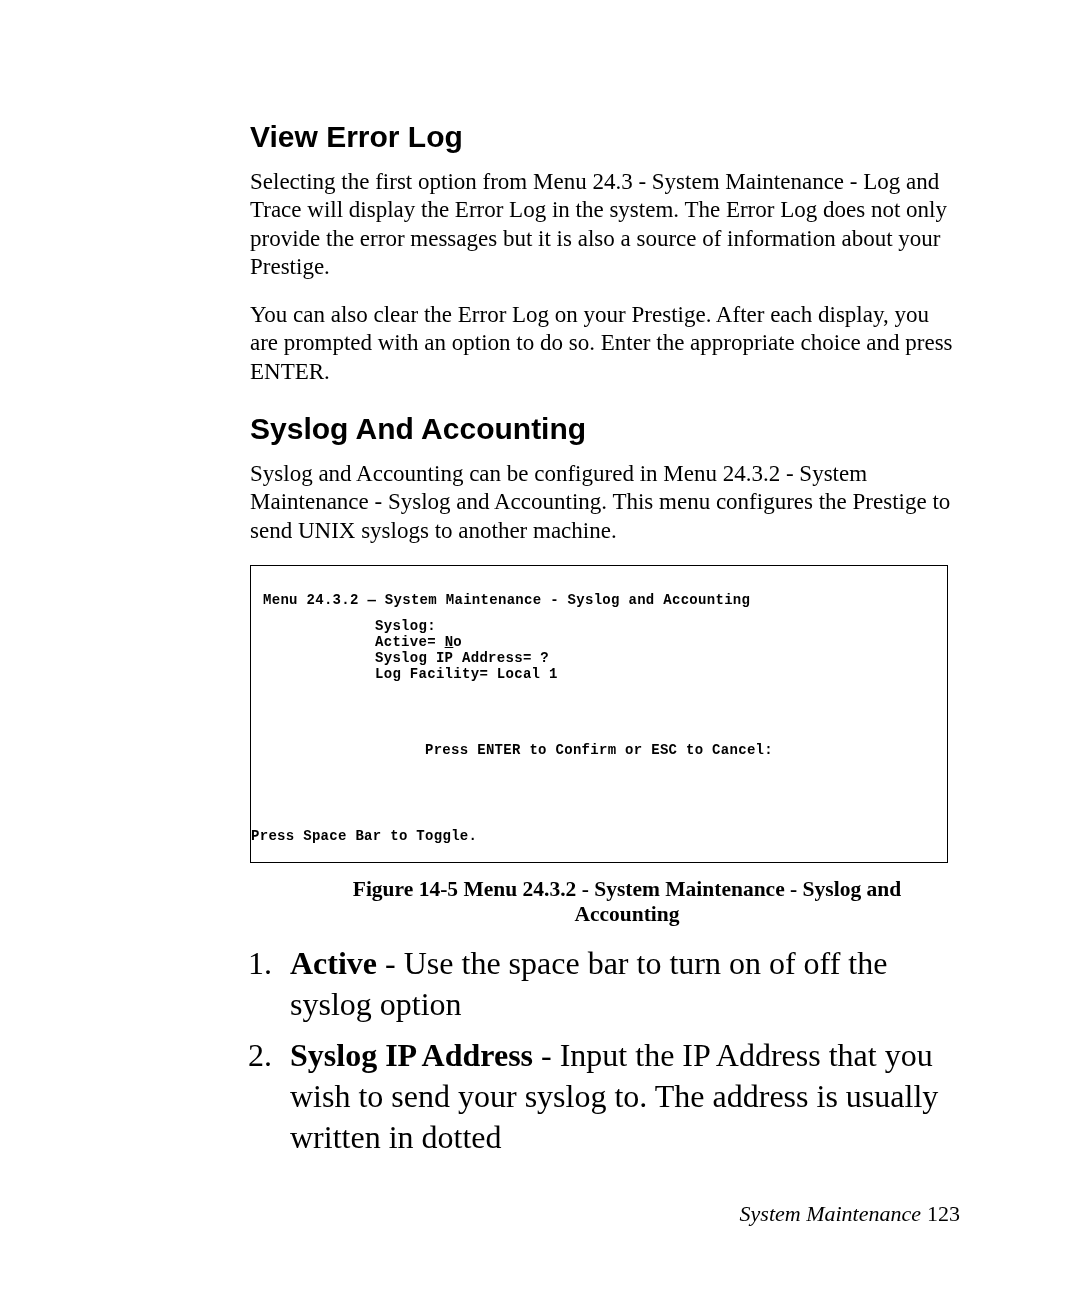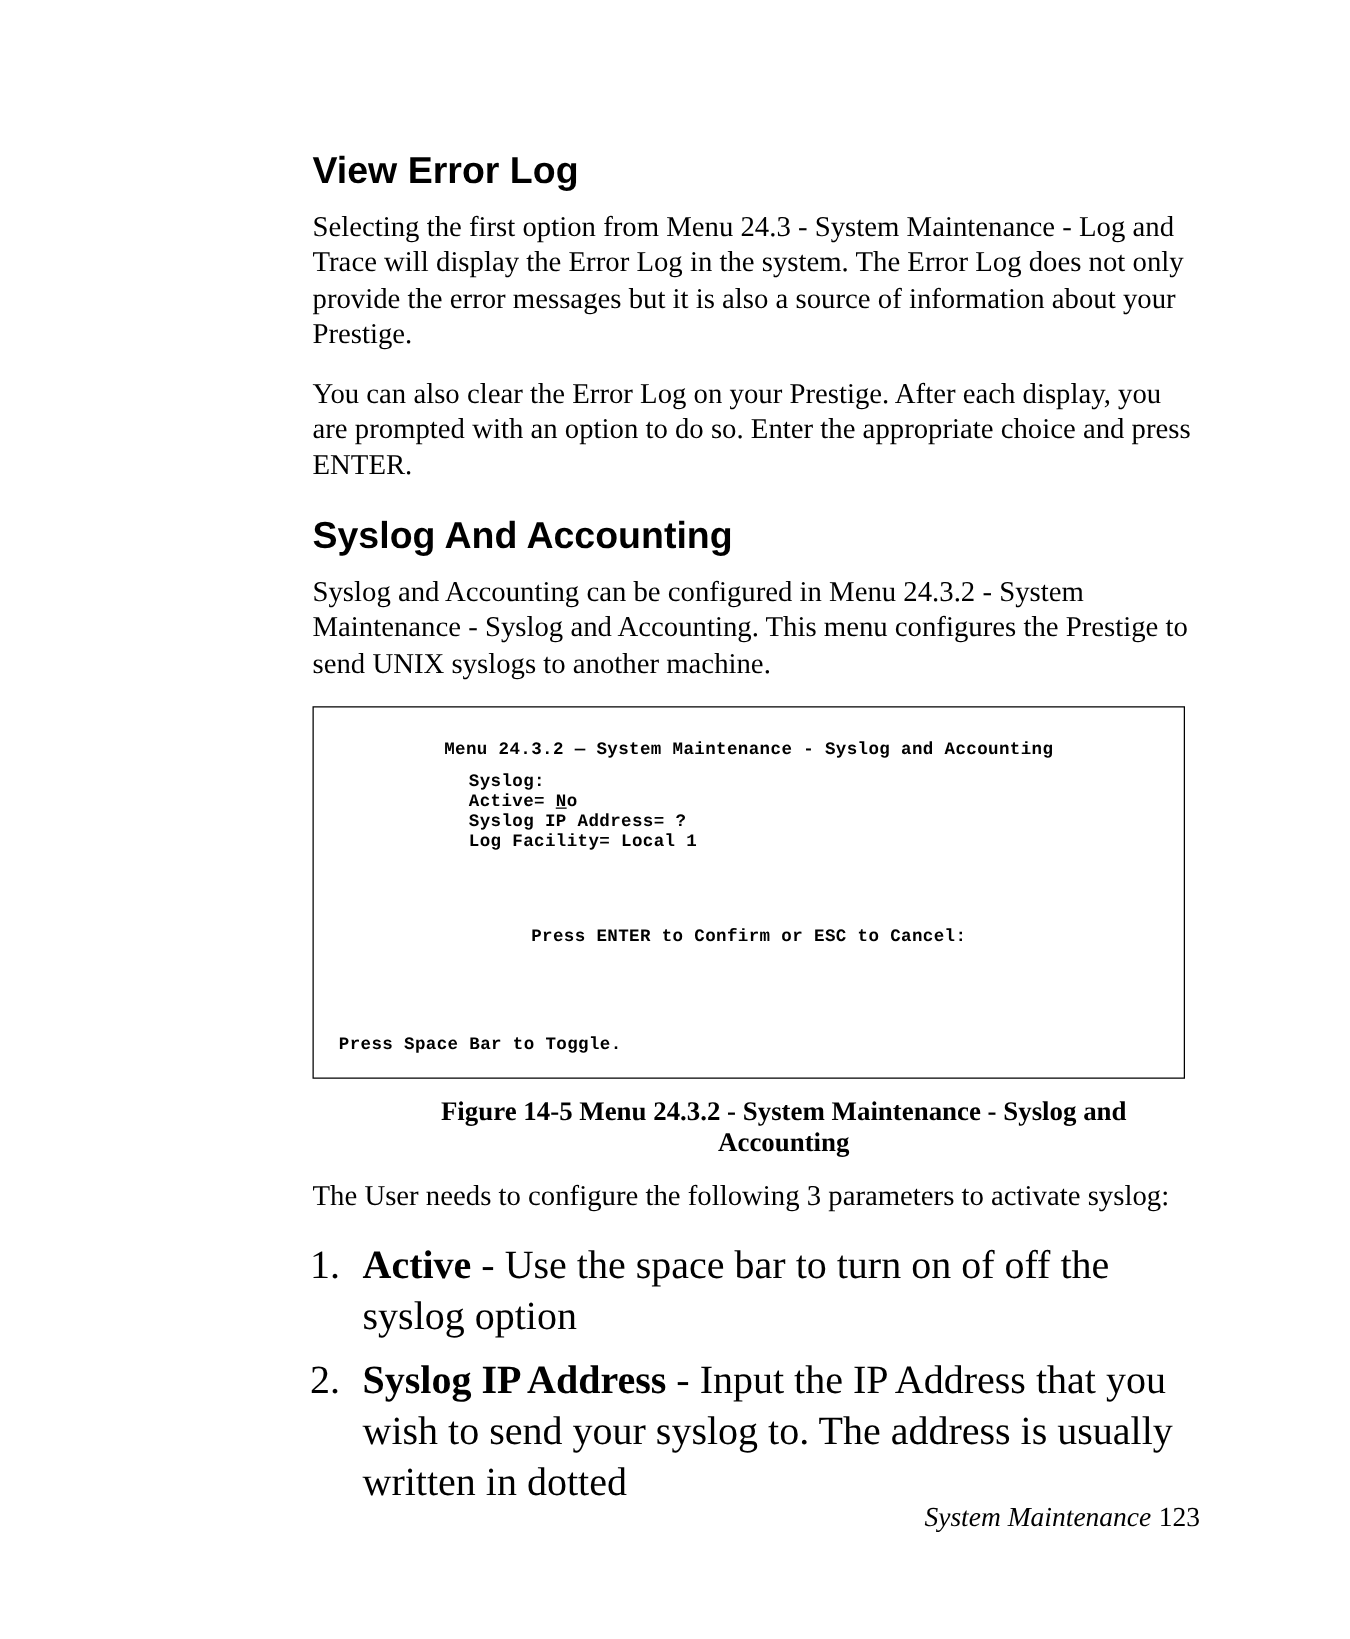--- a/index.html
+++ b/index.html
@@ -37,38 +37,37 @@
     height: 298px;
     box-sizing: border-box;
     font-family: "Courier New", Courier, monospace;
     font-weight: bold;
     font-size: 14px;
     letter-spacing: 0.3px;
     position: relative;
     padding: 16px 12px 12px 12px;
   }
   .fb-title {
-    text-align: center;
+    text-align: left;
     margin-top: 10px;
   }
   .fb-block {
     margin-top: 10px;
     margin-left: 112px;
     white-space: pre;
     line-height: 1.15;
   }
   .fb-confirm {
     text-align: center;
     margin-top: 60px;
   }
   .fb-footer {
     position: absolute;
     left: 0px;
     bottom: 18px;
-    padding-left: 20px;
   }
   .underline {
     text-decoration: underline;
   }
   .caption {
     font-family: "Times New Roman", Times, serif;
     font-weight: bold;
     font-size: 21.5px;
     text-align: center;
     margin: 0 0 16px 0;
@@ -121,21 +120,20 @@
     <div class="fb-block"><span>Syslog:</span>
 <span><span>Active= </span><span class="underline">N</span><span>o</span></span>
 <span>Syslog IP Address= ?</span>
 <span>Log Facility= Local 1</span></div>
     <div class="fb-confirm">Press ENTER to Confirm or ESC to Cancel:</div>
     <div class="fb-footer">Press Space Bar to Toggle.</div>
   </div>
 
   <div class="caption">Figure 14-5 Menu 24.3.2 - System Maintenance - Syslog and Accounting</div>
 
-  <p class="para">The User needs to configure the following 3 parameters to activate syslog:</p>
 
   <ol class="list">
     <li><span class="bold">Active</span><span> - Use the space bar to turn on of off the syslog option</span></li>
     <li><span class="bold">Syslog IP Address</span><span> - Input the IP Address that you wish to send your syslog to. The address is usually written in dotted</span></li>
   </ol>
 
   <div class="footer">
     <span>System Maintenance</span><span class="pagenum">123</span>
   </div>
 

